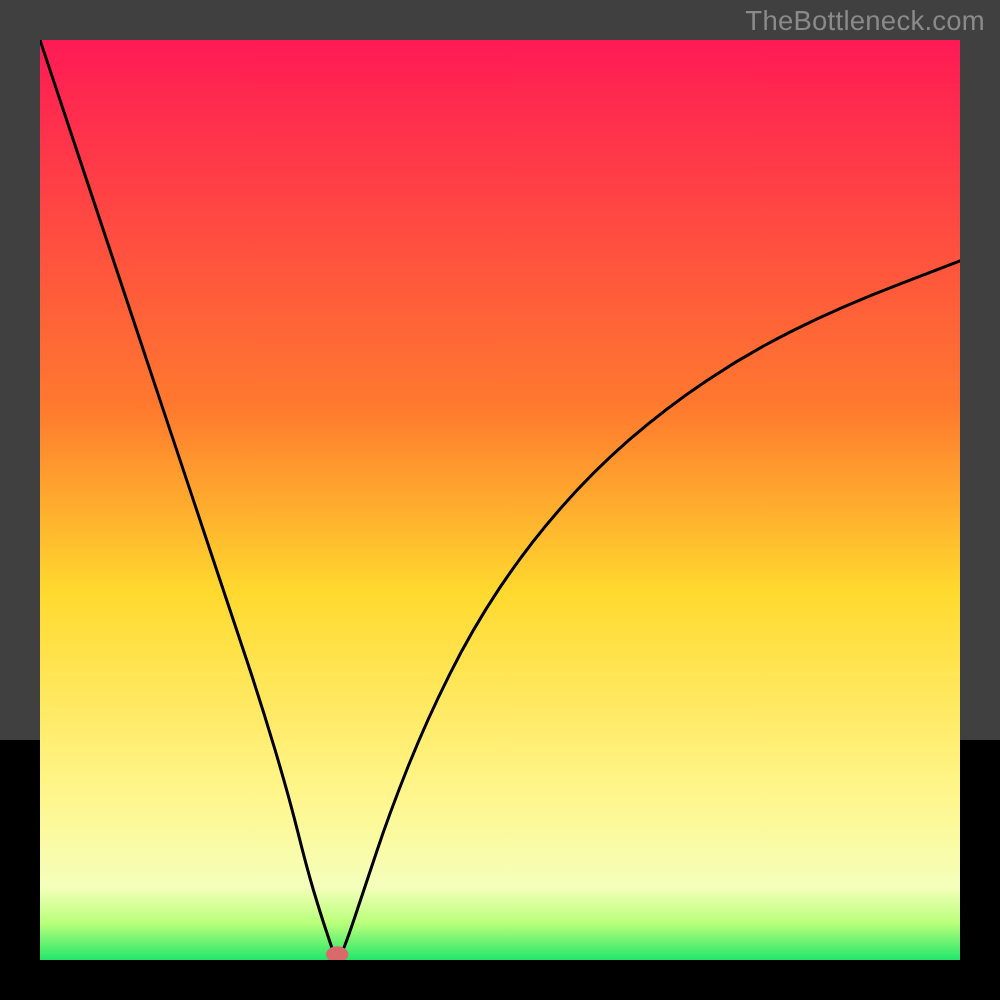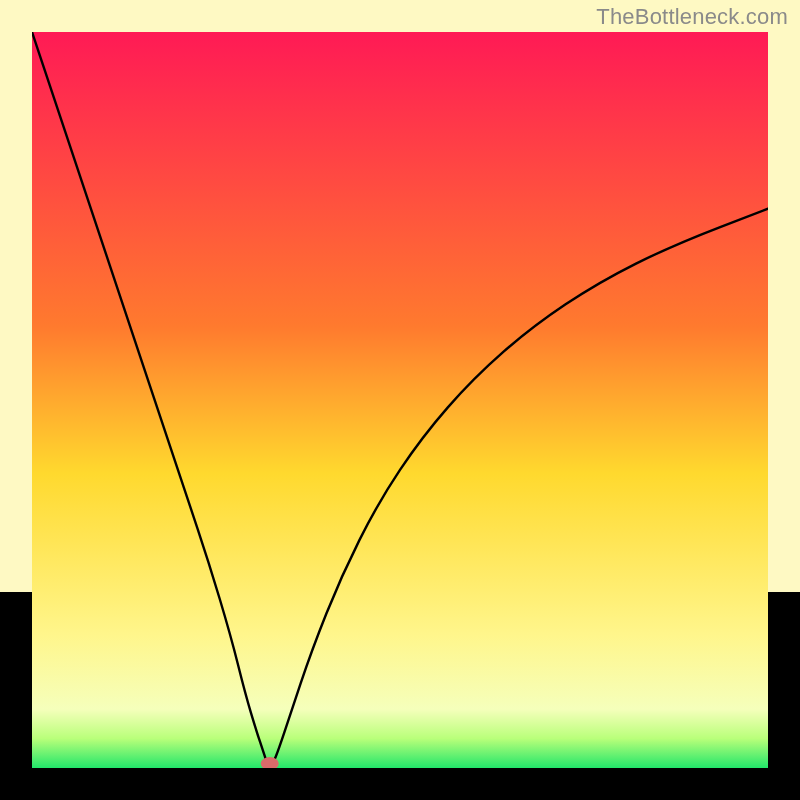--- a/index.html
+++ b/index.html
@@ -10,21 +10,21 @@
     background: #000;
     font-family: Arial, Helvetica, sans-serif;
     overflow: hidden;
   }
   .frame {
     position: absolute;
     top: 0;
     left: 0;
     width: 800px;
     height: 592px;
-    background: #fef9c3;
+    background: #404040;
   }
   .watermark {
     position: absolute;
     top: 4px;
     right: 12px;
     color: #8a8a8a;
     font-size: 22px;
     font-weight: 500;
     letter-spacing: 0.2px;
     z-index: 5;

